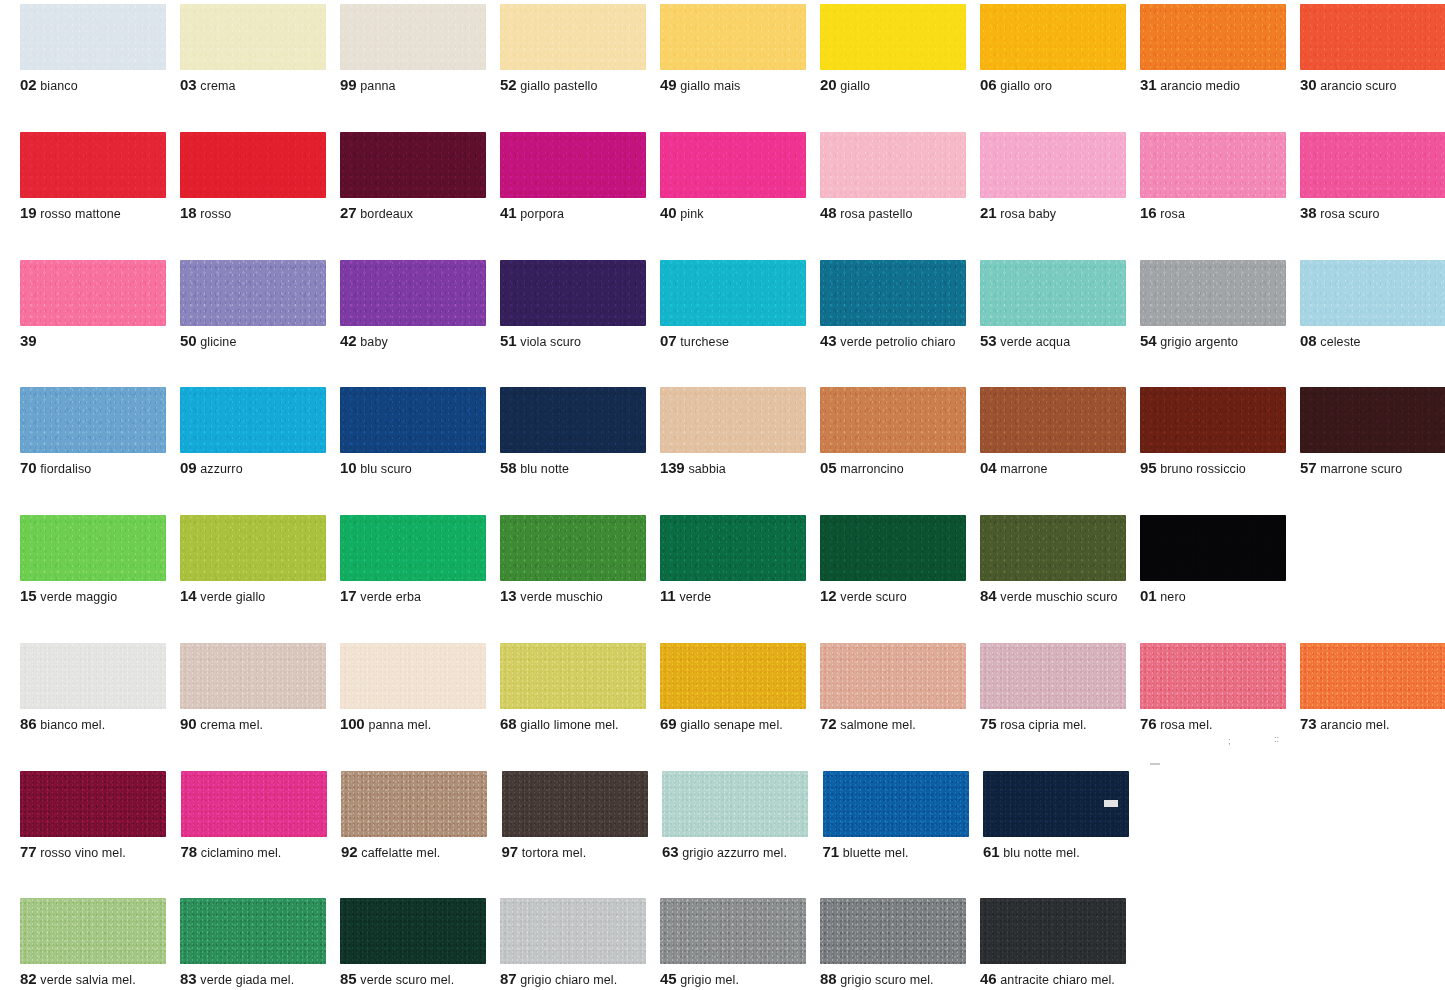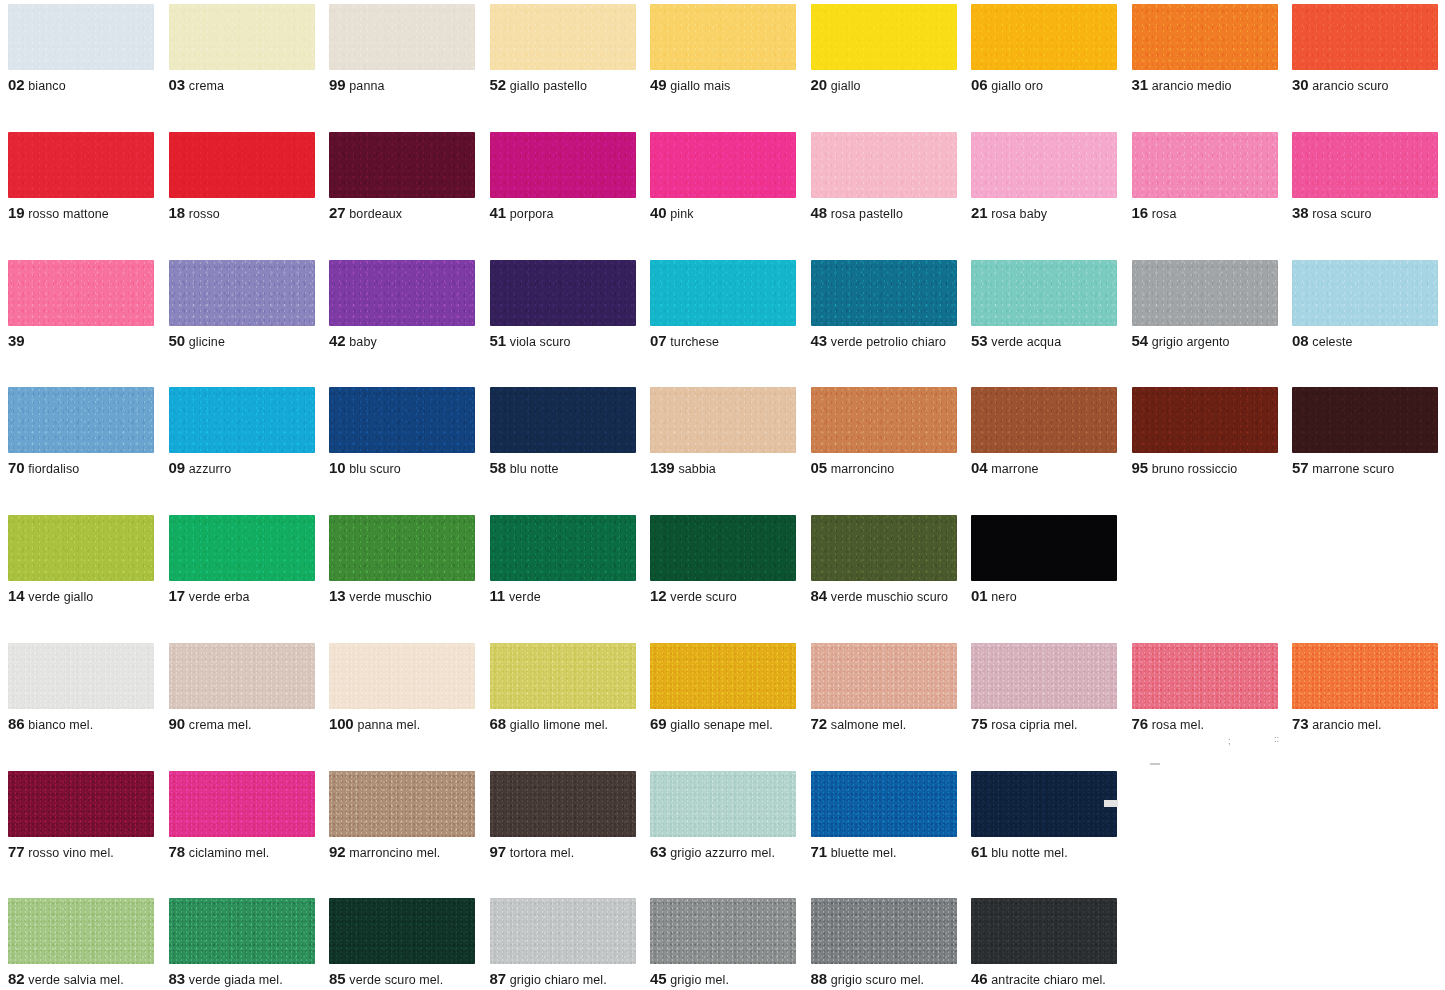--- a/index.html
+++ b/index.html
@@ -21,20 +21,21 @@
   }
   .swatch-grid {
     display: flex;
     flex-direction: column;
     padding: 4px 0 0 0;
   }
   .swatch-row {
     display: flex;
     flex-direction: row;
     align-items: flex-start;
+    padding-left: 12px;
   }
   .swatch-cell {
     width: 160.5px;
     box-sizing: border-box;
     padding: 0 6px 0 8px;
   }
   .swatch-chip {
     width: 146px;
     height: 66px;
     border-radius: 1px;
@@ -248,20 +249,24 @@
           <span class="swatch-label"><span class="swatch-code">95</span><span class="swatch-name">bruno rossiccio</span></span>
         </div>
         <div class="swatch-cell">
           <div class="swatch-chip" style="background: rgb(57, 24, 26);"></div>
           <span class="swatch-label"><span class="swatch-code">57</span><span class="swatch-name">marrone scuro</span></span>
         </div>
       </div>
       <div class="row-gap"></div>
       <div class="swatch-row">
         <div class="swatch-cell">
+          <div class="swatch-chip" style="background: rgb(110, 206, 81);"></div>
+          <span class="swatch-label"><span class="swatch-code">15</span><span class="swatch-name">verde maggio</span></span>
+        </div>
+        <div class="swatch-cell">
           <div class="swatch-chip" style="background: rgb(169, 193, 63);"></div>
           <span class="swatch-label"><span class="swatch-code">14</span><span class="swatch-name">verde giallo</span></span>
         </div>
         <div class="swatch-cell">
           <div class="swatch-chip" style="background: rgb(19, 173, 98);"></div>
           <span class="swatch-label"><span class="swatch-code">17</span><span class="swatch-name">verde erba</span></span>
         </div>
         <div class="swatch-cell">
           <div class="swatch-chip" style="background: rgb(62, 138, 53);"></div>
           <span class="swatch-label"><span class="swatch-code">13</span><span class="swatch-name">verde muschio</span></span>
@@ -328,21 +333,21 @@
         <div class="swatch-cell">
           <div class="swatch-chip mel" style="background: rgb(123, 16, 52);"></div>
           <span class="swatch-label"><span class="swatch-code">77</span><span class="swatch-name">rosso vino mel.</span></span>
         </div>
         <div class="swatch-cell">
           <div class="swatch-chip mel" style="background: rgb(225, 50, 140);"></div>
           <span class="swatch-label"><span class="swatch-code">78</span><span class="swatch-name">ciclamino mel.</span></span>
         </div>
         <div class="swatch-cell">
           <div class="swatch-chip mel" style="background: rgb(174, 143, 120);"></div>
-          <span class="swatch-label"><span class="swatch-code">92</span><span class="swatch-name">marroncino mel.</span></span>
+          <span class="swatch-label"><span class="swatch-code">92</span><span class="swatch-name">caffelatte mel.</span></span>
         </div>
         <div class="swatch-cell">
           <div class="swatch-chip mel" style="background: rgb(70, 58, 54);"></div>
           <span class="swatch-label"><span class="swatch-code">97</span><span class="swatch-name">tortora mel.</span></span>
         </div>
         <div class="swatch-cell">
           <div class="swatch-chip mel" style="background: rgb(179, 211, 205);"></div>
           <span class="swatch-label"><span class="swatch-code">63</span><span class="swatch-name">grigio azzurro mel.</span></span>
         </div>
         <div class="swatch-cell">

